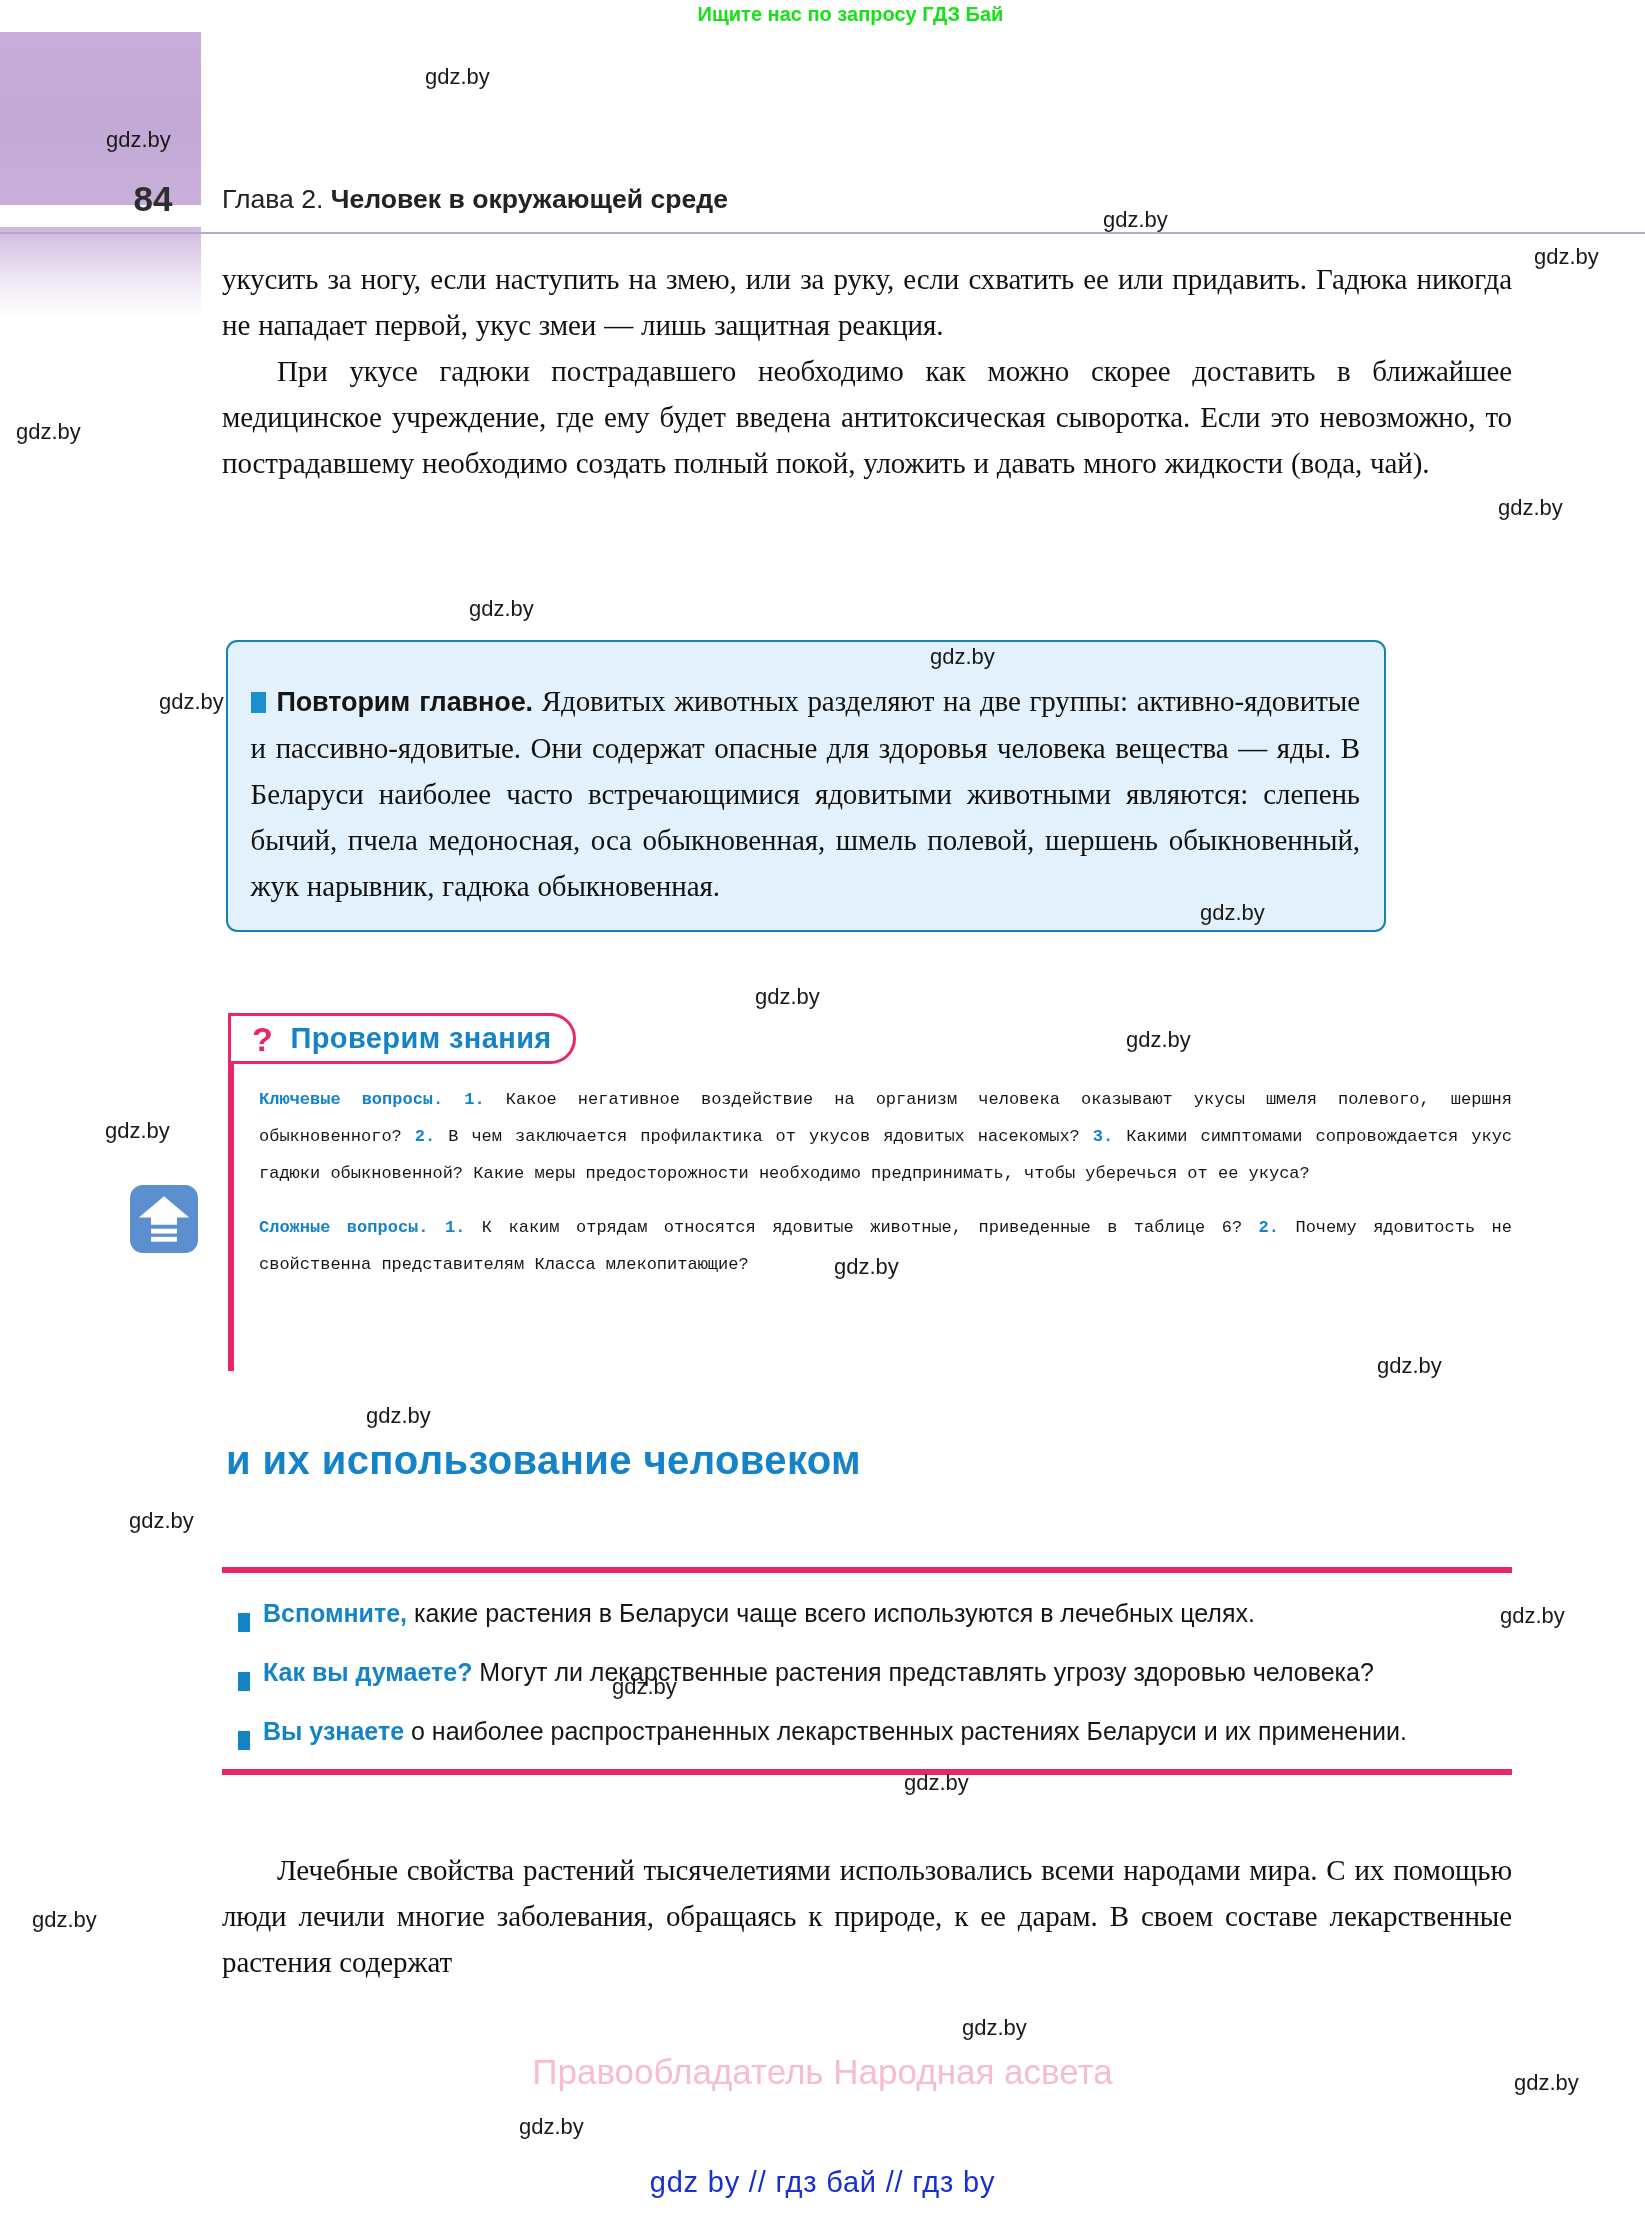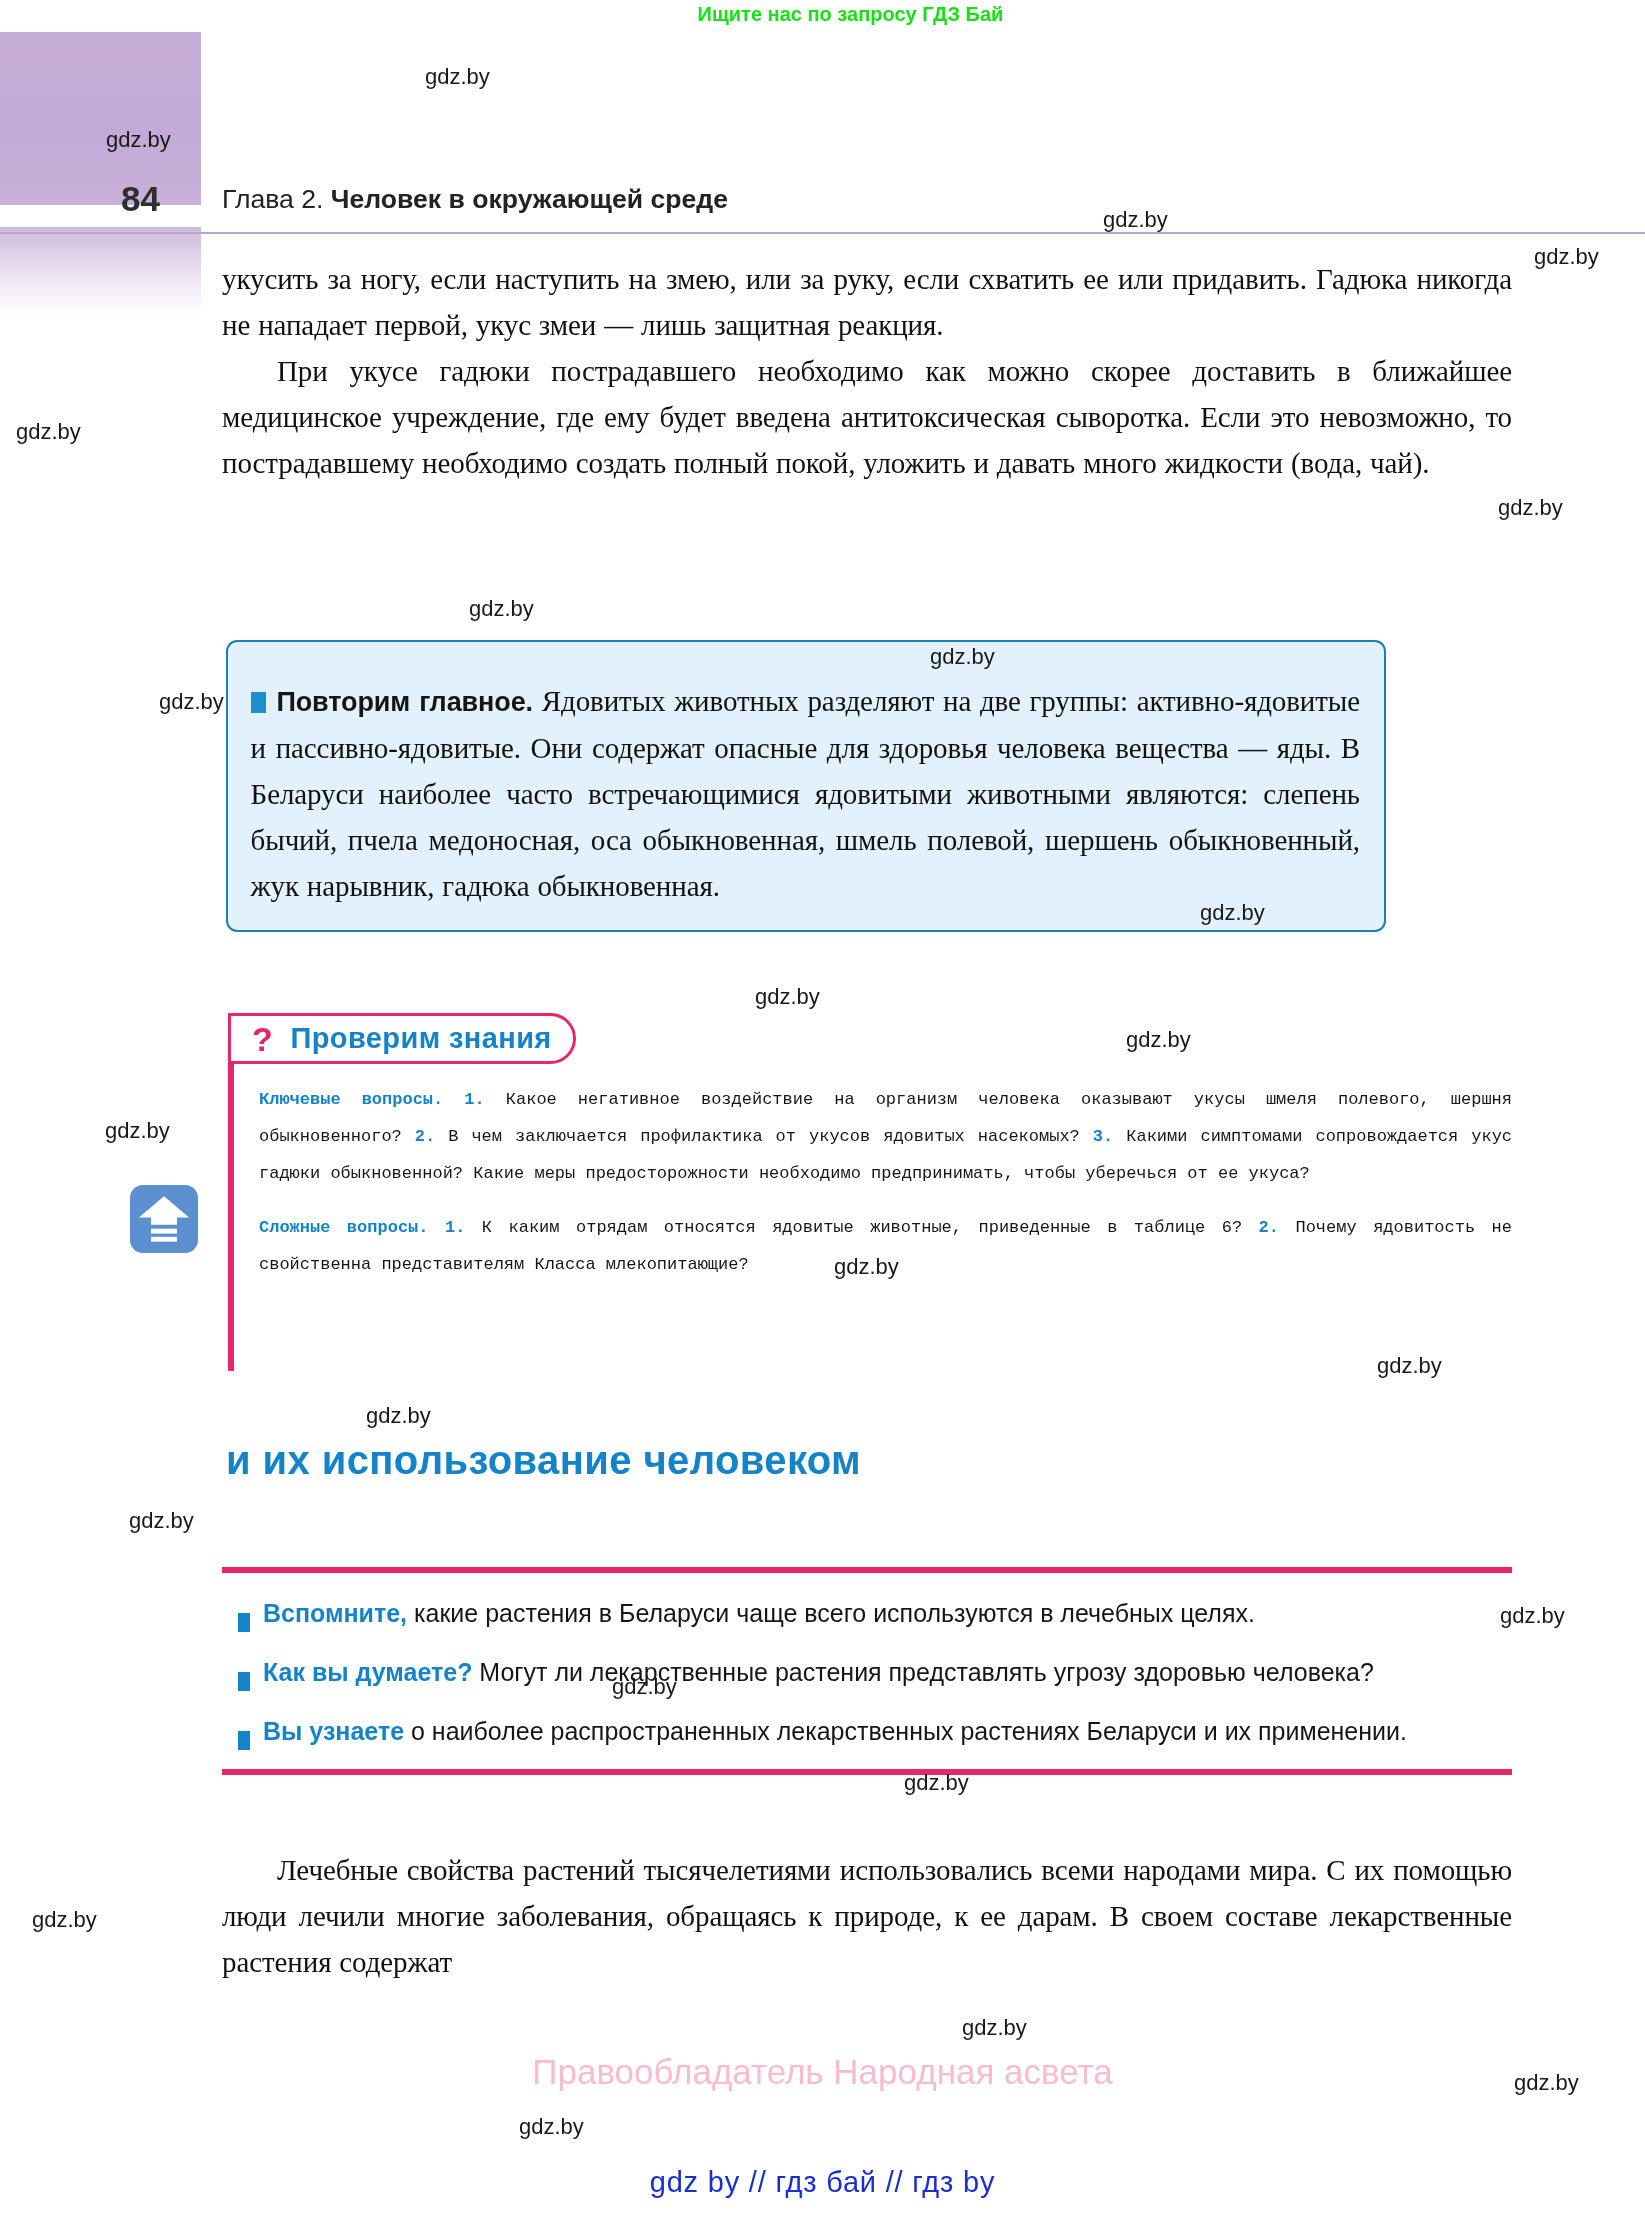--- a/index.html
+++ b/index.html
@@ -59,21 +59,21 @@
     height: 89px;
     background: linear-gradient(180deg, #cfb8de 0%, rgba(214,196,228,0.45) 55%, rgba(255,255,255,0) 100%);
     z-index: 1;
   }
 
   .page-number {
     position: absolute;
     left: 121px;
     top: 179px;
     width: 64px;
-    text-align: left;
+    text-align: center;
     font-family: "Liberation Sans", sans-serif;
     font-weight: bold;
     font-size: 35px;
     color: #2e2e2e;
     z-index: 3;
   }
 
   .running-head {
     position: absolute;
     left: 222px;

